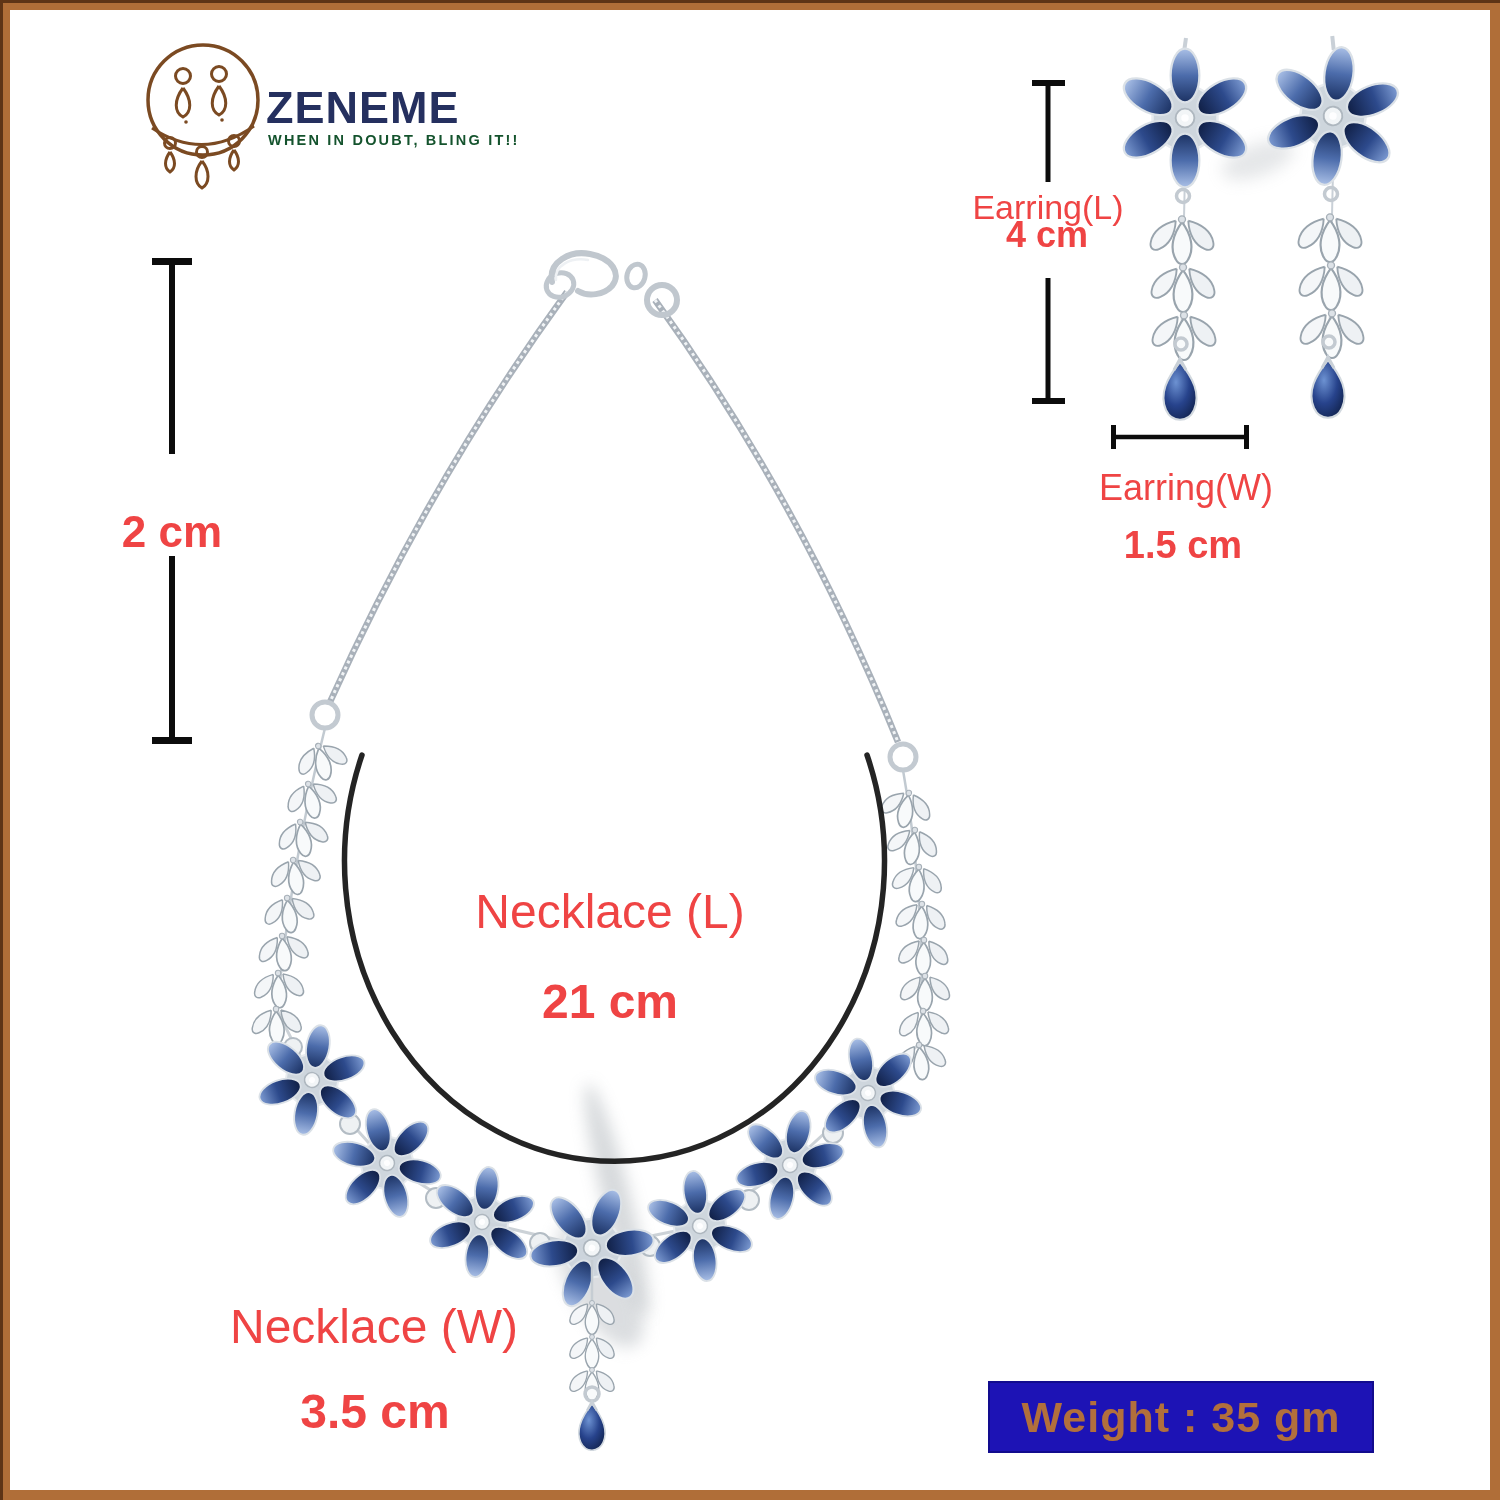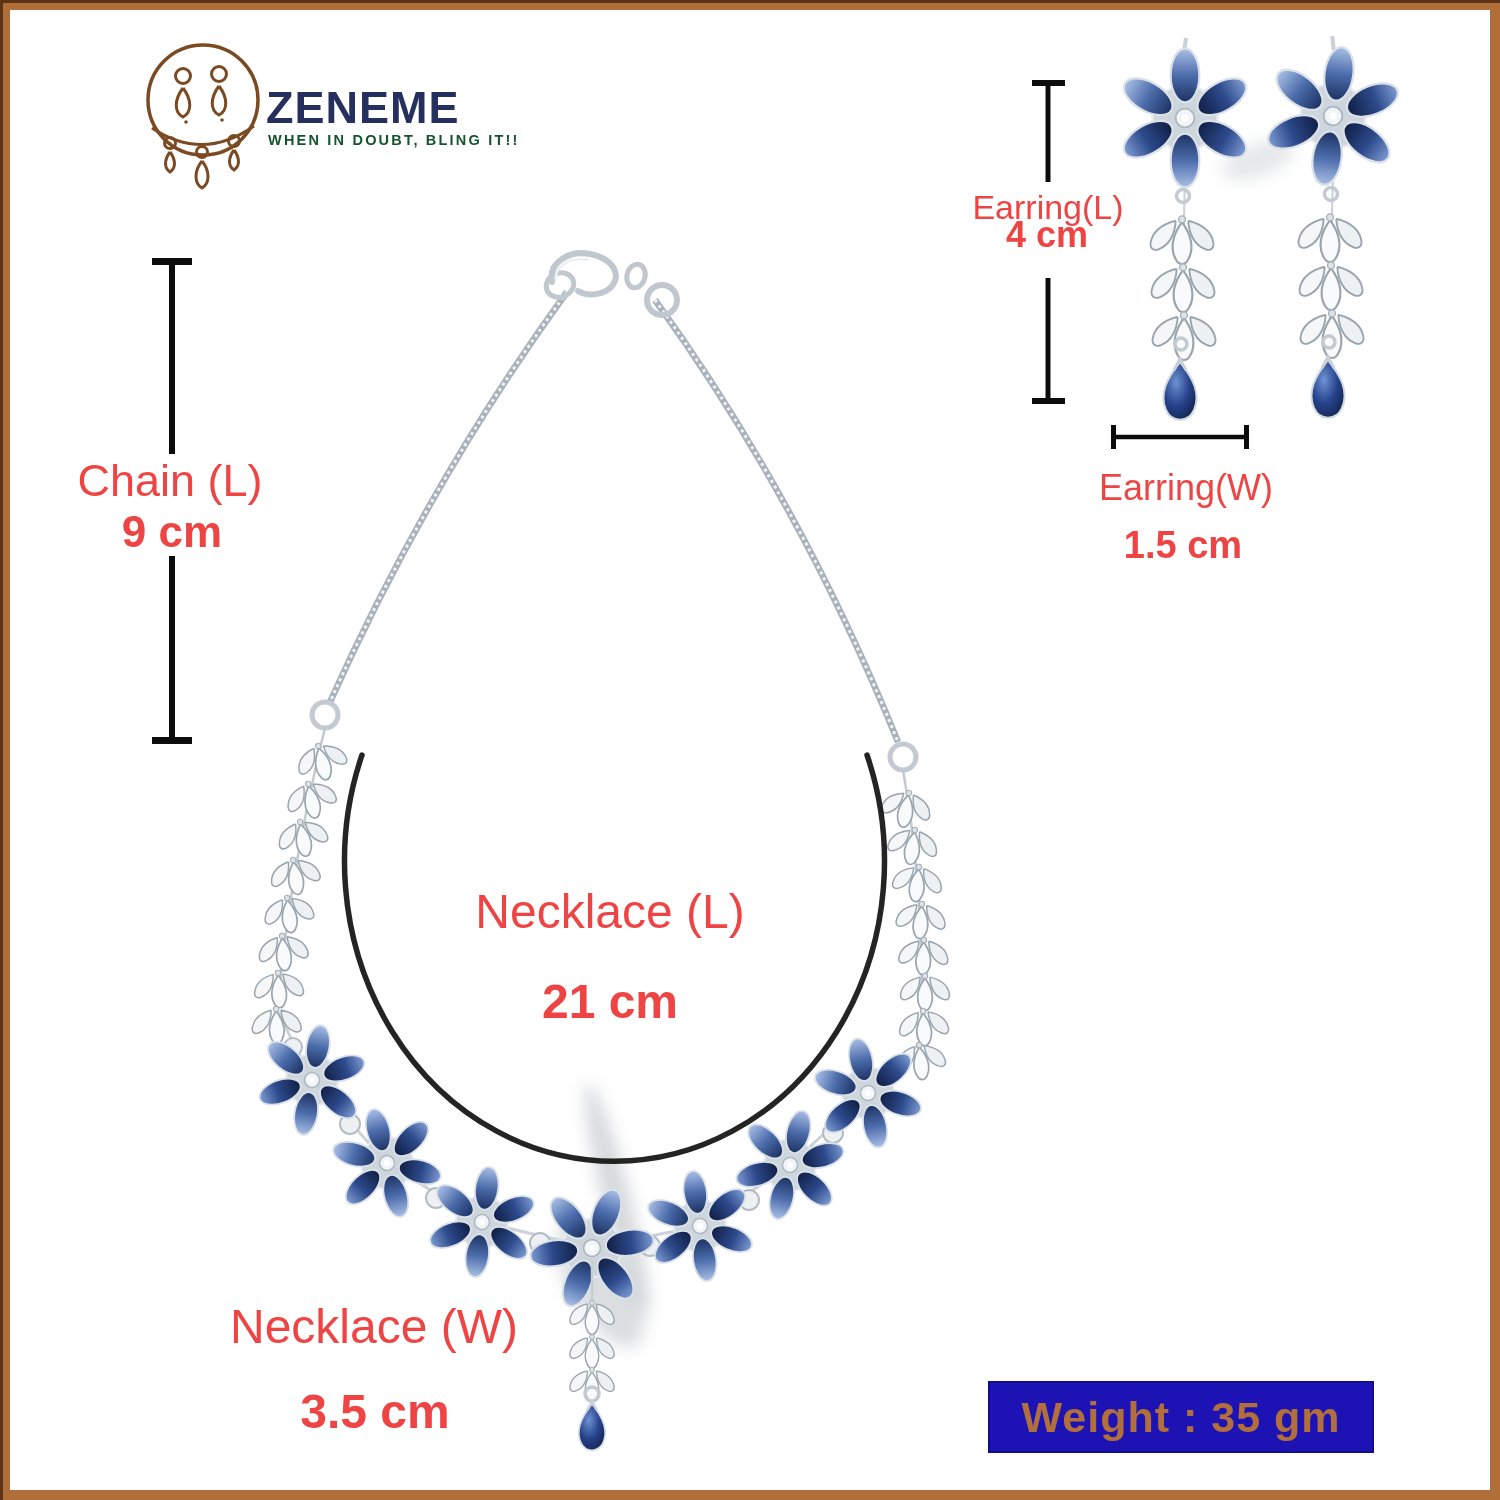--- a/index.html
+++ b/index.html
@@ -223,22 +223,21 @@
         <rect x="1244" y="425" width="5" height="24" stroke="none"></rect>
       </g>
 
       <path d="M 362 755 A 270 300 0 1 0 867 755" fill="none" stroke="#111111" stroke-width="5.5" stroke-linecap="round" opacity="0.92"></path>
     </g>
   </svg>
 
   <div class="brand-name">ZENEME</div>
   <div class="brand-tagline">WHEN IN DOUBT, BLING IT!!</div>
 
-  <div class="t lbl fs45" style="left:170px;top:481px;">Chain (L)</div>
-  <div class="t val fs44" style="left:172px;top:532px;">9 cm</div>
+  <div class="t val fs44" style="left:172px;top:532px;">2 cm</div>
 
   <div class="t lbl fs48" style="left:610px;top:911px;">Necklace (L)</div>
   <div class="t val fs48" style="left:610px;top:1001px;">21 cm</div>
 
   <div class="t lbl fs48" style="left:374px;top:1326px;">Necklace (W)</div>
   <div class="t val fs48" style="left:375px;top:1411px;">3.5 cm</div>
 
   <div class="t lbl fs34" style="left:1048px;top:207px;">Earring(L)</div>
   <div class="t val fs36" style="left:1047px;top:235px;">4 cm</div>
 

